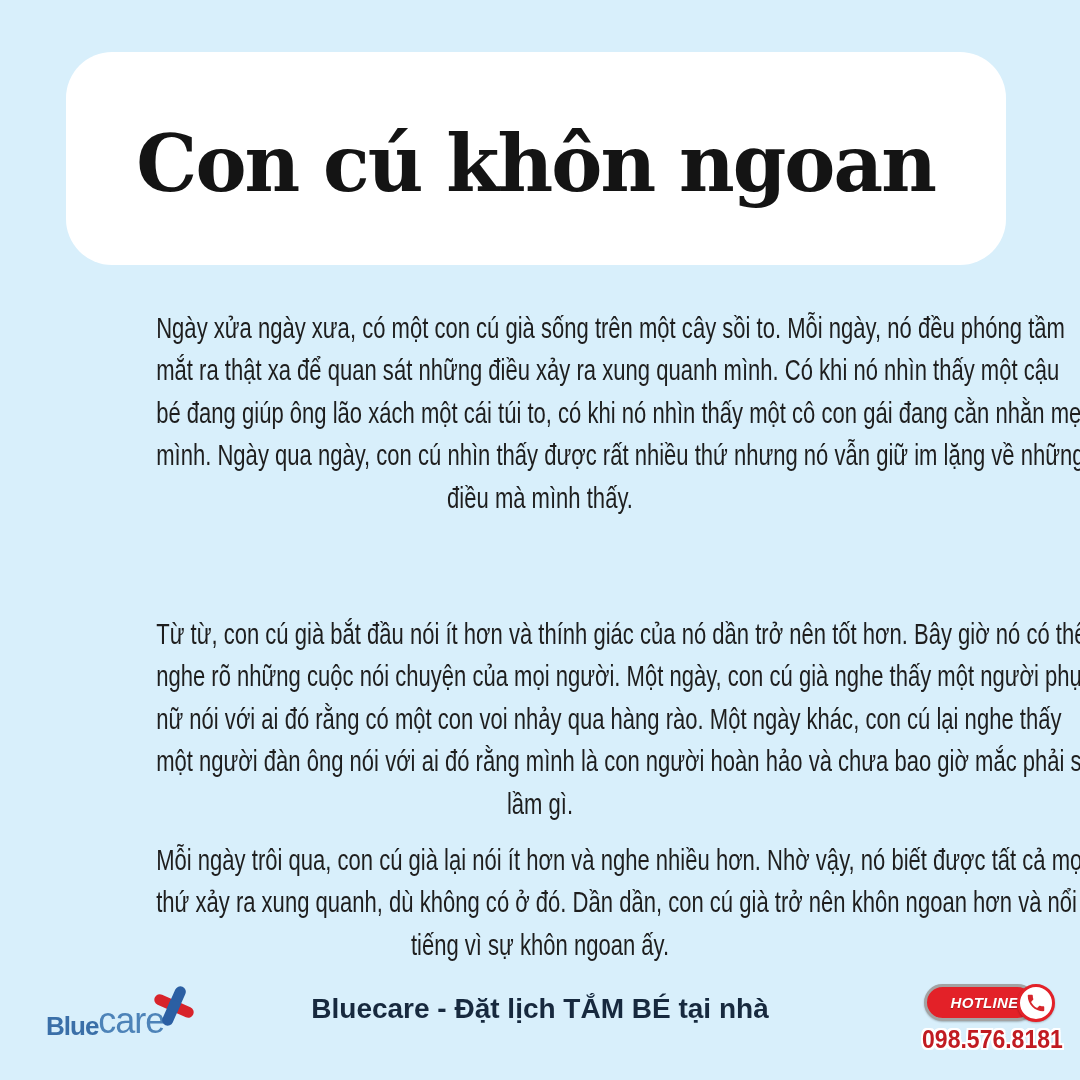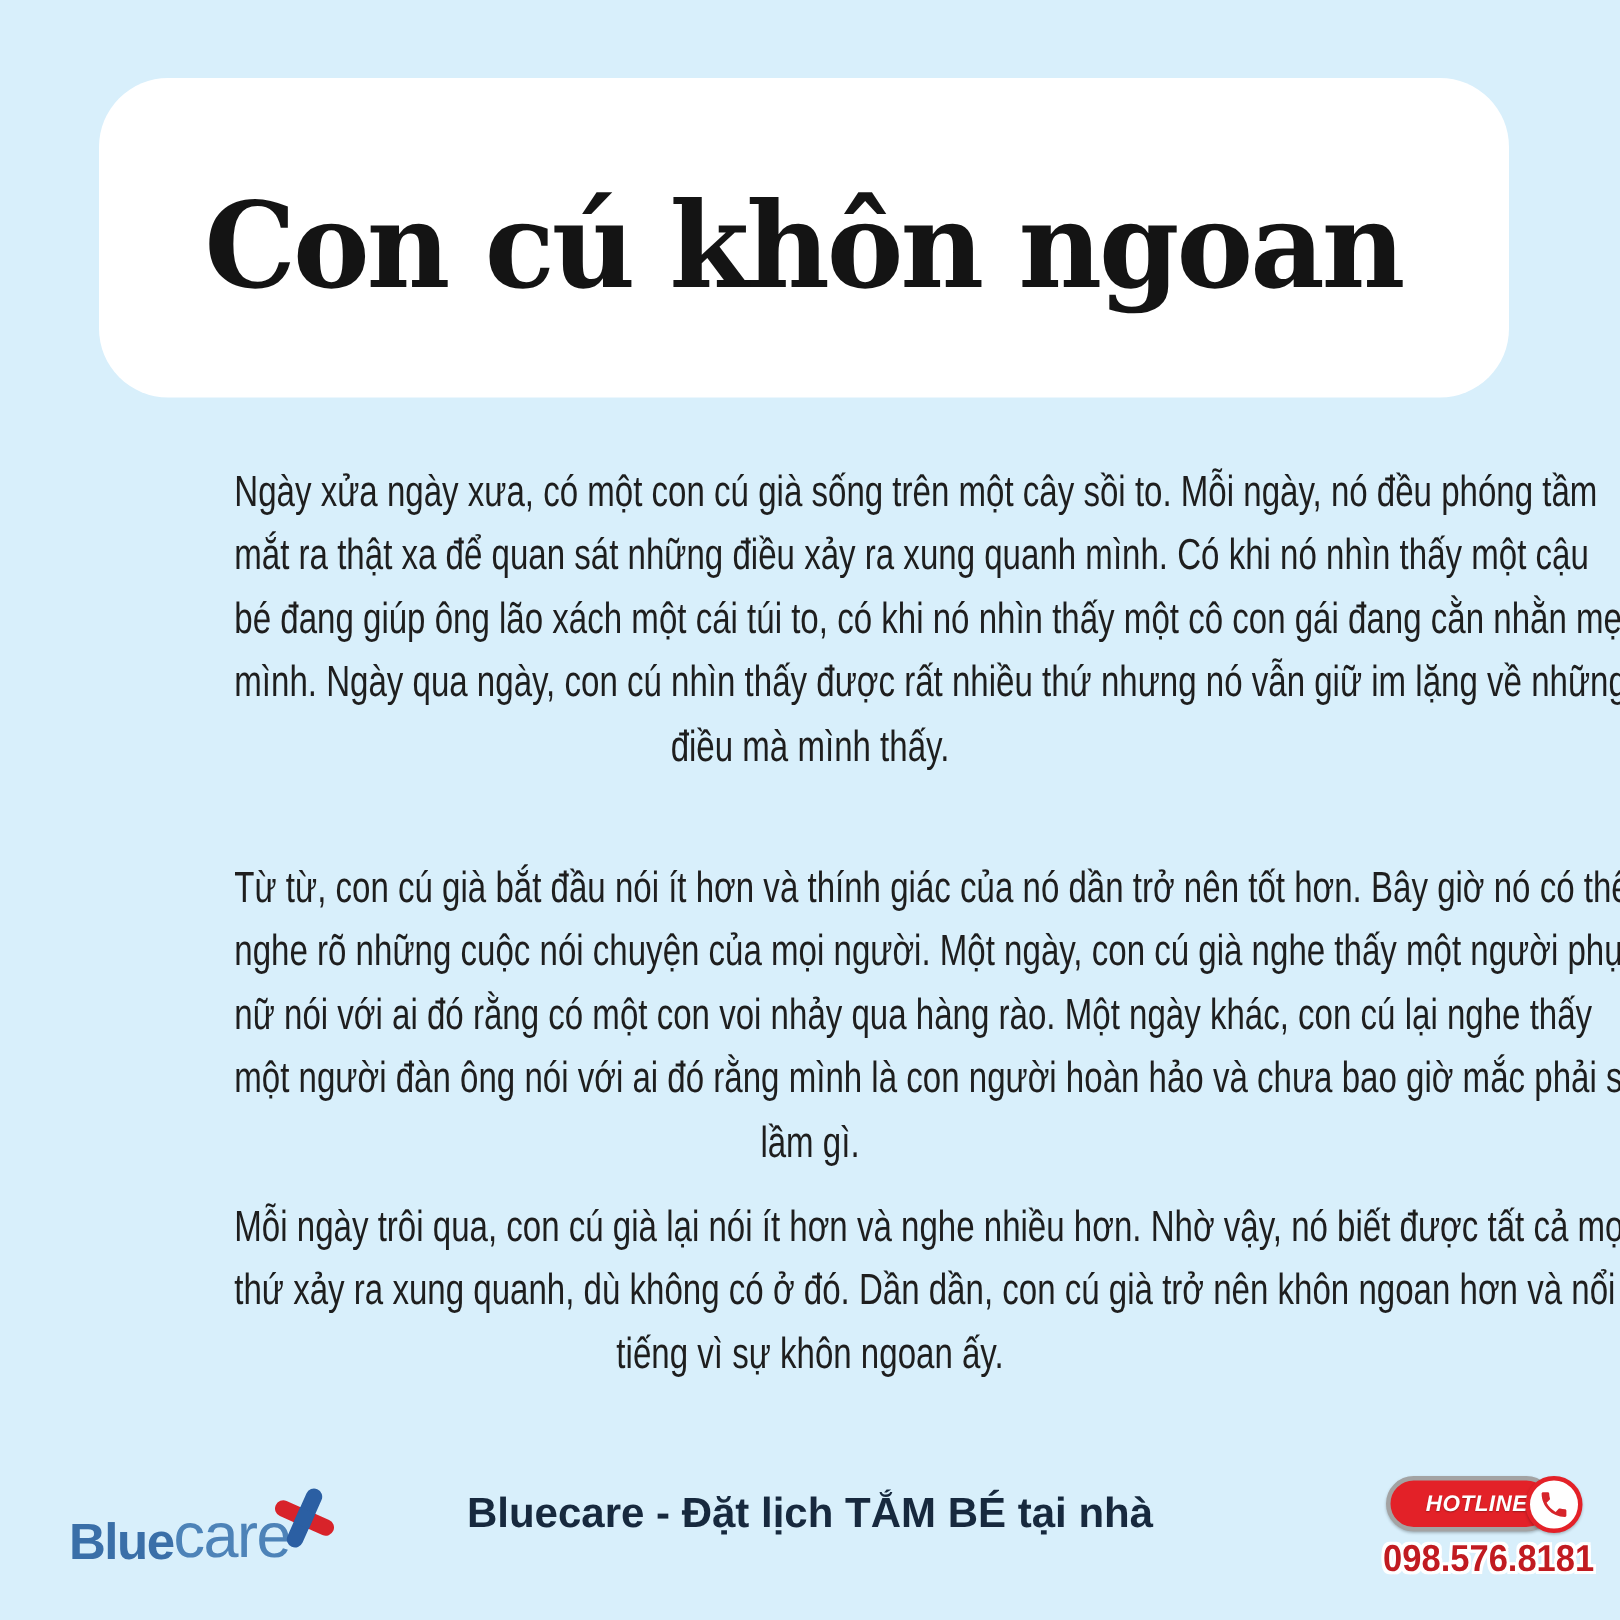--- a/index.html
+++ b/index.html
@@ -25,35 +25,35 @@
     font-weight:700;font-size:79px;letter-spacing:-2px;
     color:var(--title);padding-top:10px;white-space:nowrap;
     transform:scaleX(0.97);transform-origin:50% 50%;
   }
   
   .story{
     position:absolute;top:307px;left:35px;width:1010px;
     color:var(--ink);text-align:center;
   }
   .para{margin:0;}
-  .para:nth-child(1){margin-bottom:52px;}
+  .para:nth-child(1){margin-bottom:94px;}
   .para:nth-child(2){margin-bottom:14px;}
   .line{
     font-size:29px;line-height:42.4px;white-space:nowrap;
     transform:scaleX(0.76);transform-origin:50% 50%;
     font-weight:500;
   }
   
   .footer{position:absolute;left:0;top:960px;width:1080px;height:120px;}
   .logo{
     position:absolute;left:46px;top:40px;
     display:inline-flex;align-items:flex-end;white-space:nowrap;
   }
-  .logo-blue{font-size:34px;font-weight:700;color:var(--logoBlue);letter-spacing:-1px;}
-  .logo-care{font-size:42px;font-weight:400;color:var(--logoCare);letter-spacing:-1px;}
+  .logo-blue{font-size:26px;font-weight:700;color:var(--logoBlue);letter-spacing:-1px;}
+  .logo-care{font-size:36px;font-weight:400;color:var(--logoCare);letter-spacing:-1px;}
   .logo-cross{margin-left:-14px;margin-top:-26px;transform:translateY(-12px);}
   .tagline{
     position:absolute;left:0;top:33px;width:1080px;text-align:center;
     font-size:28px;font-weight:700;color:var(--tagline);letter-spacing:0;
   }
   .hotline{position:absolute;right:12px;top:24px;width:152px;text-align:center;}
   .hotline-pill{
     position:relative;margin:0 auto;width:112px;height:37px;
     background:var(--red);border:3px solid #a3a3a3;border-radius:20px;
     display:flex;align-items:center;justify-content:center;

